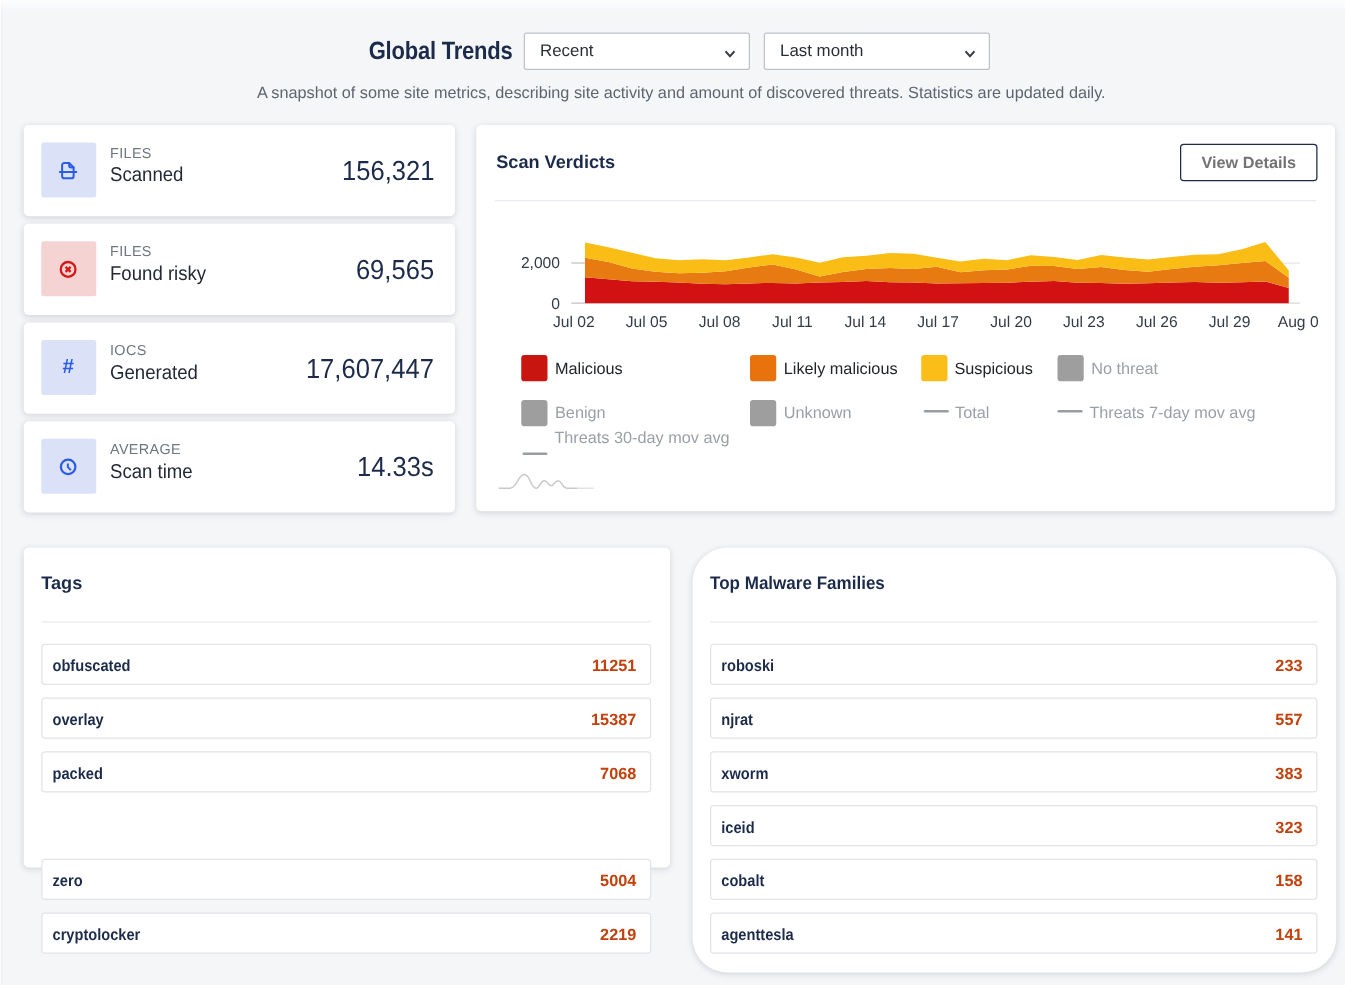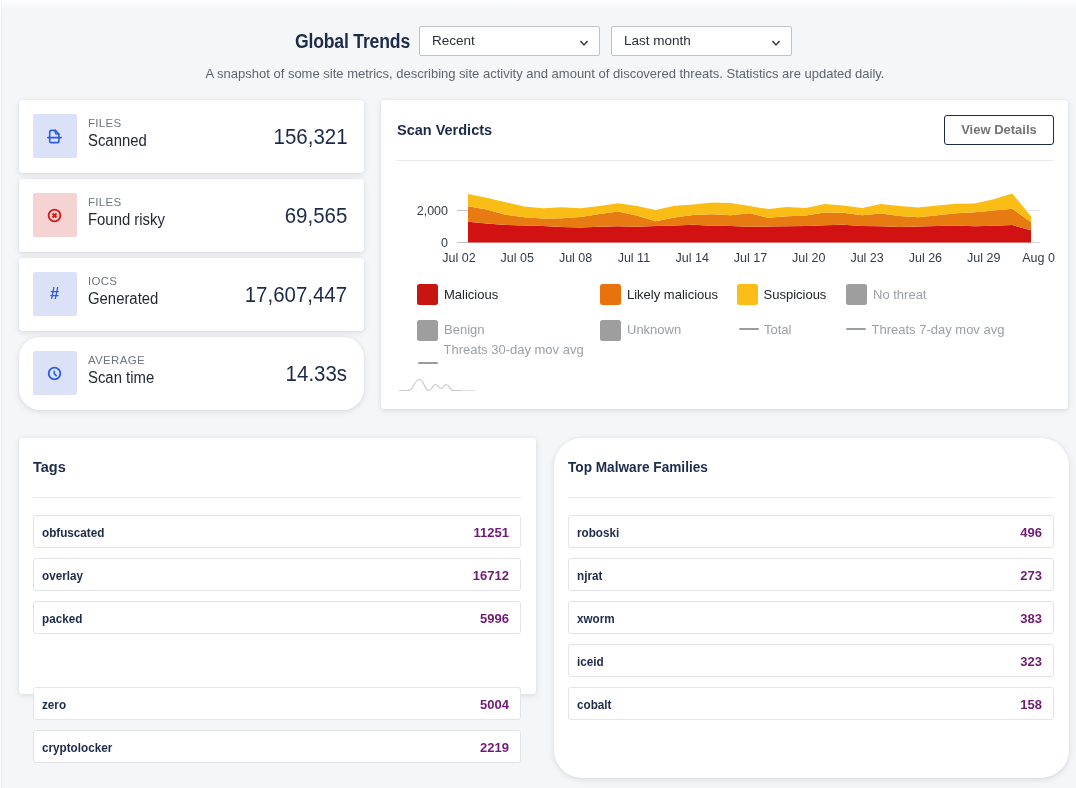--- a/index.html
+++ b/index.html
@@ -18,21 +18,21 @@
 .icb { background:#dbe2f8; }
 .icr { background:#f6d3d3; }
 .lbl { position:absolute; left:69px; top:17px; font-size:11.5px; color:#6e7682; letter-spacing:.3px; }
 .sub { position:absolute; left:69px; top:31.5px; font-size:16px; color:#232a35; transform:scaleX(0.93); transform-origin:left center; }
 .val { position:absolute; right:16.5px; top:24px; font-size:22px; color:#1c2b4a; transform:scaleX(0.93); transform-origin:right center; }
 
 .lc-title { position:absolute; left:14px; top:21px; }
 .lc-div { position:absolute; left:14px; right:15px; top:59px; height:1px; background:#e8eaed; }
 .row { position:absolute; left:14px; right:15px; height:33px; border:1px solid #e1e4e8; border-radius:3px; background:#fff; }
 .row b { position:absolute; left:8px; top:8.5px; font-size:13px; color:#1c2b4a; font-weight:bold; transform:scaleX(0.9); transform-origin:left center; }
-.row span { position:absolute; right:11px; top:8.5px; font-size:13px; color:#701a75; font-weight:bold; }
+.row span { position:absolute; right:11px; top:8.5px; font-size:13px; color:#c2410c; font-weight:bold; }
 
 #chart-title { position:absolute; left:16px; top:22px; font-size:14.5px; }
 #vd { position:absolute; right:14px; top:15px; width:110px; height:30px; border:1.5px solid #1c2b4a; border-radius:3px; color:#737373; font-size:13px; font-weight:bold; text-align:center; line-height:27px; background:#fff; }
 #chart-div { position:absolute; left:15px; right:15px; top:60px; height:1px; background:#e8eaed; }
 .leg { position:absolute; font-size:13px; color:#212529; }
 .leg .sq { position:absolute; left:0; top:1px; width:21px; height:21px; border-radius:2.5px; }
 .leg .tx { position:absolute; left:27px; top:3.5px; white-space:nowrap; }
 .leg.off { color:#9aa0a6; }
 .lline { position:absolute; width:20px; height:2.2px; background:#989da2; border-radius:1px; }
 .lltx { position:absolute; font-size:13px; color:#9aa0a6; white-space:nowrap; }
@@ -77,21 +77,21 @@
   <div class="lbl">FILES</div>
     <div class="sub">Found risky</div>
     <div class="val">69,565</div>
 </div>
 <div class="card stat" style="top:258px;">
   <div class="icw icb" style="color:#2c5ce5;font-size:16.5px;font-weight:bold;padding-bottom:1px;">#</div>
   <div class="lbl">IOCS</div>
     <div class="sub">Generated</div>
     <div class="val">17,607,447</div>
 </div>
-<div class="card stat" style="top:337px;border-radius:21px;">
+<div class="card stat" style="top:337px;">
   <div class="icw icb">
       <svg width="15" height="15" viewBox="0 0 15 15" fill="none" stroke="#2c5ce5" stroke-width="1.8">
         <circle cx="7.5" cy="7.5" r="5.8"></circle>
         <path d="M7.3 4.7 V7.7 L9.7 10.1" stroke-width="1.6"></path>
       </svg>
     </div>
   <div class="lbl">AVERAGE</div>
     <div class="sub">Scan time</div>
     <div class="val">14.33s</div>
 </div>
@@ -167,52 +167,56 @@
 
 <div class="card" style="left:19px; top:438px; width:517px; height:256px;">
   <div class="lc-title ttl">Tags</div>
   <div class="lc-div"></div>
   <div class="row" style="top:77px;">
       <b>obfuscated</b>
       <span>11251</span>
     </div>
   <div class="row" style="top:120px;">
       <b>overlay</b>
-      <span>16712</span>
+      <span>15387</span>
     </div>
   <div class="row" style="top:163px;">
       <b>packed</b>
-      <span>5996</span>
+      <span>7068</span>
     </div>
   <div class="row" style="top:249px;">
       <b>zero</b>
       <span>5004</span>
     </div>
   <div class="row" style="top:292px;">
       <b>cryptolocker</b>
       <span>2219</span>
     </div>
 </div>
 
 <div class="card" style="left:554px; top:438px; width:515px; height:340px;border-radius:28px;">
   <div class="lc-title ttl" style="transform:scaleX(0.94);transform-origin:left center;">Top Malware Families</div>
   <div class="lc-div"></div>
   <div class="row" style="top:77px;">
       <b>roboski</b>
-      <span>496</span>
+      <span>233</span>
     </div>
   <div class="row" style="top:120px;">
       <b>njrat</b>
-      <span>273</span>
+      <span>557</span>
     </div>
   <div class="row" style="top:163px;">
       <b>xworm</b>
       <span>383</span>
     </div>
   <div class="row" style="top:206px;">
       <b>iceid</b>
       <span>323</span>
     </div>
   <div class="row" style="top:249px;">
       <b>cobalt</b>
       <span>158</span>
     </div>
+  <div class="row" style="top:292px;">
+      <b>agenttesla</b>
+      <span>141</span>
+    </div>
 </div>
 
 </body></html>

